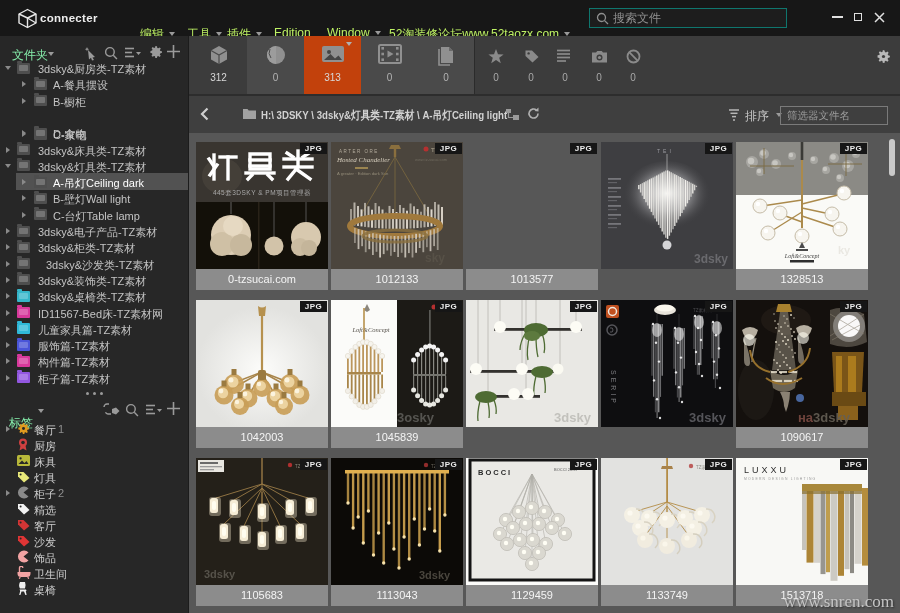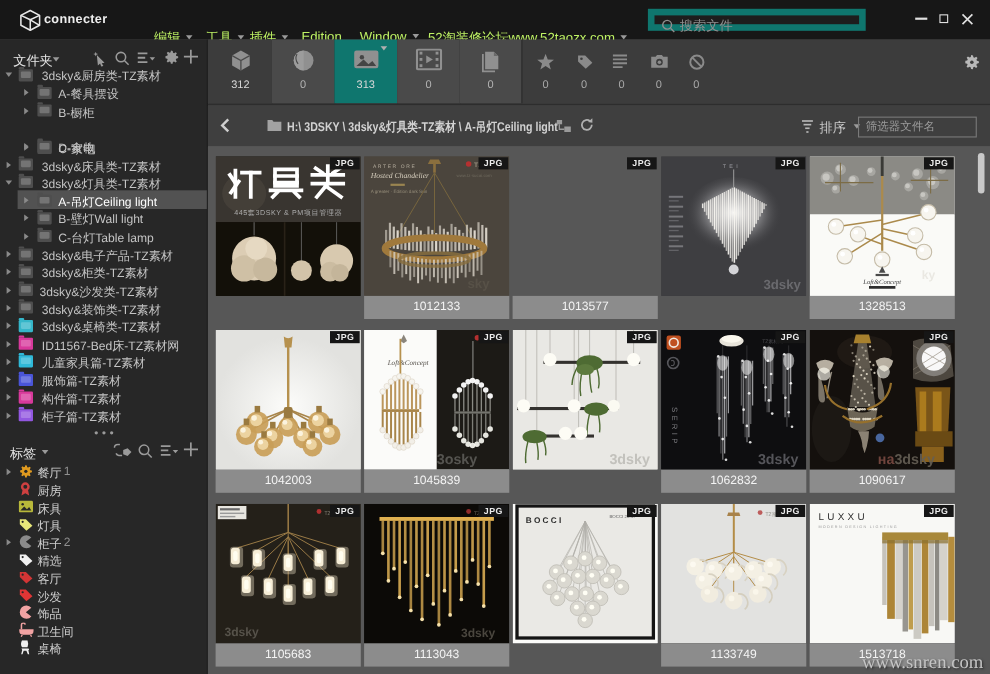--- a/index.html
+++ b/index.html
@@ -3,24 +3,24 @@
 <meta charset="utf-8">
 <style>
 *{margin:0;padding:0;box-sizing:border-box}
 html,body{width:900px;height:613px;overflow:hidden;background:#575757;font-family:"Liberation Sans",sans-serif}
 .abs{position:absolute}
 #stage{position:relative;width:900px;height:613px}
 
 #titlebar{position:absolute;left:0;top:0;width:900px;height:36px;background:#171717}
 #titlebar .menu{position:absolute;top:26px;font-size:12px;color:#bef264}
 .caret{display:inline-block;width:0;height:0;border-left:3.5px solid transparent;border-right:3.5px solid transparent;border-top:4px solid #9a9a9a;vertical-align:2px;margin-left:5px}
-#searchbox{position:absolute;left:589px;top:8px;width:198px;height:20px;border:6px solid #0f766e;background:#1d1d1d;color:#8f8f8f;font-size:12px;line-height:18px}
+#searchbox{position:absolute;left:589px;top:8px;width:198px;height:20px;border:1px solid #0f766e;background:#1d1d1d;color:#8f8f8f;font-size:12px;line-height:18px}
 
 #sidebar{position:absolute;left:0;top:36px;width:189px;height:577px;background:#272727;border-right:1px solid #1c1c1c}
-.shead{position:absolute;left:0;width:189px;height:26px;color:#e5e5e5;font-size:12px}
+.shead{position:absolute;left:0;width:189px;height:26px;color:#86efac;font-size:12px}
 .trow{position:absolute;left:0;width:188px;height:16px;font-size:11px;color:#c4c4c4;white-space:nowrap}
 .trow .txt{position:absolute;top:2px}
 .arr{position:absolute;top:5px;width:0;height:0;border-top:3.5px solid transparent;border-bottom:3.5px solid transparent;border-left:4.5px solid #8a8a8a}
 .arrd{position:absolute;top:6px;width:0;height:0;border-left:3.5px solid transparent;border-right:3.5px solid transparent;border-top:4.5px solid #8a8a8a}
 .fold{position:absolute;top:2.5px;width:13px;height:11px;border-radius:1px;background:#4e4e4e}
 .fold:before{content:"";position:absolute;left:0;top:-2px;width:5px;height:2px;border-radius:1px 1px 0 0;background:inherit}
 .fold:after{content:"";position:absolute;left:2px;top:2px;width:9px;height:6px;border-radius:1px;background:rgba(255,255,255,0.22)}
 
 #filterbar{position:absolute;left:189px;top:36px;width:711px;height:58px;background:#3c3c3c}
 .ftab{position:absolute;top:0;height:58px;width:57px}
@@ -129,21 +129,21 @@
         </div>
 <div class="trow" style="top:121.8px">
           <i class="arrd" style="left:5px"></i>
           <i class="fold" style="left:17px;background:#4e4e4e"></i>
           <span class="txt" style="left:38px;color:#c4c4c4">3dsky&amp;灯具类-TZ素材</span>
         </div>
 <div class="trow" style="top:138.1px">
           <i style="position:absolute;left:16px;top:-1px;width:172px;height:17px;background:#525252"></i>
           <i class="arr" style="left:22px"></i>
           <i class="fold" style="left:34px;background:#4e4e4e"></i>
-          <span class="txt" style="left:53px;color:#ffffff">A-吊灯Ceiling light</span>
+          <span class="txt" style="left:53px;color:#ffffff">A-吊灯Ceiling dark</span>
         </div>
 <div class="trow" style="top:154.4px">
           <i class="arr" style="left:22px"></i>
           <i class="fold" style="left:34px;background:#4e4e4e"></i>
           <span class="txt" style="left:53px;color:#c4c4c4">B-壁灯Wall light</span>
         </div>
 <div class="trow" style="top:170.7px">
           <i class="arr" style="left:22px"></i>
           <i class="fold" style="left:34px;background:#4e4e4e"></i>
           <span class="txt" style="left:53px;color:#c4c4c4">C-台灯Table lamp</span>
@@ -154,21 +154,21 @@
           <span class="txt" style="left:38px;color:#c4c4c4">3dsky&amp;电子产品-TZ素材</span>
         </div>
 <div class="trow" style="top:203.3px">
           <i class="arr" style="left:6px"></i>
           <i class="fold" style="left:17px;background:#4e4e4e"></i>
           <span class="txt" style="left:38px;color:#c4c4c4">3dsky&amp;柜类-TZ素材</span>
         </div>
 <div class="trow" style="top:219.6px">
           <i class="arr" style="left:6px"></i>
           <i class="fold" style="left:17px;background:#4e4e4e"></i>
-          <span class="txt" style="left:36px;color:#c4c4c4">3dsky&amp;沙发类-TZ素材</span>
+          <span class="txt" style="left:46px;color:#c4c4c4">3dsky&amp;沙发类-TZ素材</span>
         </div>
 <div class="trow" style="top:235.9px">
           <i class="arr" style="left:6px"></i>
           <i class="fold" style="left:17px;background:#4e4e4e"></i>
           <span class="txt" style="left:38px;color:#c4c4c4">3dsky&amp;装饰类-TZ素材</span>
         </div>
 <div class="trow" style="top:252.2px">
           <i class="arr" style="left:6px"></i>
           <i class="fold" style="left:17px;background:#35b6c9"></i>
           <span class="txt" style="left:38px;color:#c4c4c4">3dsky&amp;桌椅类-TZ素材</span>
@@ -198,21 +198,21 @@
           <i class="fold" style="left:17px;background:#9257e0"></i>
           <span class="txt" style="left:38px;color:#c4c4c4">柜子篇-TZ素材</span>
         </div>
 </div>
   <div class="abs" style="left:86px;top:356px;width:20px;height:4px">
     <i style="position:absolute;left:0;top:0;width:3px;height:3px;border-radius:50%;background:#9a9a9a"></i>
     <i style="position:absolute;left:7px;top:0;width:3px;height:3px;border-radius:50%;background:#9a9a9a"></i>
     <i style="position:absolute;left:14px;top:0;width:3px;height:3px;border-radius:50%;background:#9a9a9a"></i>
   </div>
   <div class="shead" style="top:363px">
-    <span style="position:absolute;left:9px;top:5px">标签</span>
+    <span style="position:absolute;left:9px;top:16px">标签</span>
         <span class="caret" style="position:absolute;left:33px;top:10px"></span>
     <svg class="abs" style="left:103px;top:4px" width="17" height="14" viewBox="0 0 17 14">
           <path d="M1 4 a3 3 0 0 1 3-3 h2 M8 11 H5 a3 3 0 0 1-2.5-1.8" fill="none" stroke="#9a9a9a" stroke-width="1.4"></path>
           <path d="M9 6 l4-1.5 L16.5 8 L13 11.5 L9 10 Z" fill="#9a9a9a"></path>
         </svg>
     <svg class="abs" style="left:125px;top:4px" width="14" height="14" viewBox="0 0 13 13">
           <circle cx="5.5" cy="5.5" r="4" fill="none" stroke="#9a9a9a" stroke-width="1.3"></circle>
           <line x1="8.6" y1="8.6" x2="12" y2="12" stroke="#9a9a9a" stroke-width="1.3"></line>
         </svg>
     <svg class="abs" style="left:146px;top:5px" width="16" height="12" viewBox="0 0 16 12">
@@ -323,21 +323,21 @@
 <i style="position:absolute;left:58px;top:0;width:1px;height:58px;background:#2b2b2b"></i>
       <div class="ftab" style="left:58px;width:57px;background:#4a4a4a">
         <svg class="fico" width="22" height="22" viewBox="0 0 22 22">
           <circle cx="11" cy="11" r="9" fill="#909090"></circle>
           <path d="M11 2 a9 9 0 0 0 0 18" fill="#9c9c9c"></path>
           <path d="M5 5 a8.5 8.5 0 0 0 1 9" stroke="#4a4a4a" stroke-width="1" fill="none"></path>
         </svg>
         <div class="fnum" style="top:36px">0</div>
       </div>
 <i style="position:absolute;left:115px;top:0;width:1px;height:58px;background:#2b2b2b"></i>
-      <div class="ftab" style="left:115px;width:57px;background:#0f766e">
+      <div class="ftab" style="left:115px;width:57px;background:#c2410c">
         <svg class="fico" width="24" height="20" viewBox="0 0 24 20">
           <rect x="1" y="2" width="22" height="16" rx="2" fill="#909090"></rect>
           <circle cx="8" cy="8" r="2" fill="#454545"></circle>
           <path d="M3 16 L9.5 10 L14 14.5 L17.5 11.5 L21 16 Z" fill="#454545"></path>
         </svg>
         <div class="fnum" style="top:36px;color:#d8d8d8">313</div>
       </div>
 <i style="position:absolute;left:172px;top:0;width:1px;height:58px;background:#2b2b2b"></i>
       <div class="ftab" style="left:172px;width:57px;background:#4a4a4a">
         <svg class="fico" width="24" height="20" viewBox="0 0 24 20">
@@ -479,20 +479,21 @@
             </g>
             <g>
               <path d="M110 60 V80" stroke="#666" stroke-width="0.8"></path>
               <circle cx="110" cy="95" r="15" fill="#d8c9af"></circle>
               <circle cx="104" cy="105" r="9" fill="#cbbca1"></circle>
               <circle cx="113" cy="106" r="8" fill="#c4b59a"></circle>
             </g>
           </svg>
         </div>
         <div class="jpg">JPG</div>
+        <div class="clab">0-tzsucai.com</div>
       </div>
 <div class="card" style="left:142px;top:9px">
         <div class="cimg">
           <svg width="132" height="127" viewBox="0 0 132 127" style="position:absolute;left:0;top:0">
             <rect width="132" height="127" fill="#4b453d"></rect>
             <rect width="132" height="127" fill="#4b453d"></rect>
             <text x="8" y="11" font-size="4.5" fill="#b5ad9e" font-family="Liberation Sans" letter-spacing="1.5">ARTER ORE</text>
             <text x="6" y="20" font-size="7" fill="#d5cdbd" font-family="Liberation Serif" font-style="italic">Hosted Chandelier</text>
             <rect x="24" y="25" width="13" height="2" fill="#9a8450"></rect>
             <text x="6" y="33" font-size="4.2" fill="#948c79" font-family="Liberation Sans">A greater  ·  Edition dark Sun</text>
@@ -964,21 +965,20 @@
             <circle cx="115.0" cy="35.2" r="1.2" fill="#ffffff" opacity="0.85"></circle>
             <circle cx="118.0" cy="48.4" r="1.2" fill="#ffffff" opacity="0.85"></circle>
             <circle cx="113.0" cy="61.6" r="1.2" fill="#ffffff" opacity="0.85"></circle>
             <circle cx="116.0" cy="74.8" r="1.2" fill="#ffffff" opacity="0.85"></circle>
             <circle cx="119.0" cy="88.0" r="1.2" fill="#ffffff" opacity="0.85"></circle>
             <ellipse cx="116" cy="28" rx="5" ry="7" fill="#ffffff" opacity="0.5"></ellipse>
             <text x="88" y="122" font-size="13" fill="#55555a" font-family="Liberation Sans" font-weight="bold">3dsky</text>
           </svg>
         </div>
         <div class="jpg">JPG</div>
-        <div class="clab">1062832</div>
       </div>
 <div class="card" style="left:547px;top:167px">
         <div class="cimg">
           <svg width="132" height="127" viewBox="0 0 132 127" style="position:absolute;left:0;top:0">
             <rect width="132" height="127" fill="#14100d"></rect>
             <rect width="132" height="127" fill="#14100d"></rect>
             <ellipse cx="20" cy="90" rx="18" ry="30" fill="#1e1a16" opacity="0.8"></ellipse>
             <ellipse cx="50" cy="20" rx="25" ry="15" fill="#221c16" opacity="0.8"></ellipse>
             <path d="M6 30 q8 -6 16 0 q-2 8 -8 10 q-6 -2 -8 -10 Z" fill="#ded6c6" opacity="0.8"></path>
             <path d="M8 38 q6 16 6 24 q0 4 -2 4 q-4 0 -4 -6 Z" fill="#cfc6b4" opacity="0.55"></path>
@@ -1249,20 +1249,21 @@
             <circle cx="79" cy="85" r="2.2" fill="#fffef4"></circle>
             <circle cx="59" cy="95" r="6.6" fill="#dad8d0" stroke="#c0beb6" stroke-width="0.8"></circle>
             <circle cx="58" cy="94" r="2.2" fill="#fffef4"></circle>
             <circle cx="73" cy="95" r="6.6" fill="#dad8d0" stroke="#c0beb6" stroke-width="0.8"></circle>
             <circle cx="72" cy="94" r="2.2" fill="#fffef4"></circle>
             <circle cx="66" cy="106" r="6.6" fill="#dad8d0" stroke="#c0beb6" stroke-width="0.8"></circle>
             <circle cx="65" cy="105" r="2.2" fill="#fffef4"></circle>
           </svg>
         </div>
         <div class="jpg">JPG</div>
+        <div class="clab">1129459</div>
       </div>
 <div class="card" style="left:412px;top:325px">
         <div class="cimg">
           <svg width="132" height="127" viewBox="0 0 132 127" style="position:absolute;left:0;top:0">
             <rect width="132" height="127" fill="#e2e2e0"></rect>
             <rect width="132" height="127" fill="#e2e2e0"></rect>
             <circle cx="90" cy="8" r="2.2" fill="#b03030" opacity="0.75"></circle>
             <text x="95" y="11" font-size="4.5" fill="#8f8d86" font-family="Liberation Sans">TZ家材网</text>
             <rect x="65.2" y="0" width="1.8" height="44" fill="#b38c46"></rect>
             <path d="M61 8 h10 l1 3 h-12 Z" fill="#a8824a"></path>

